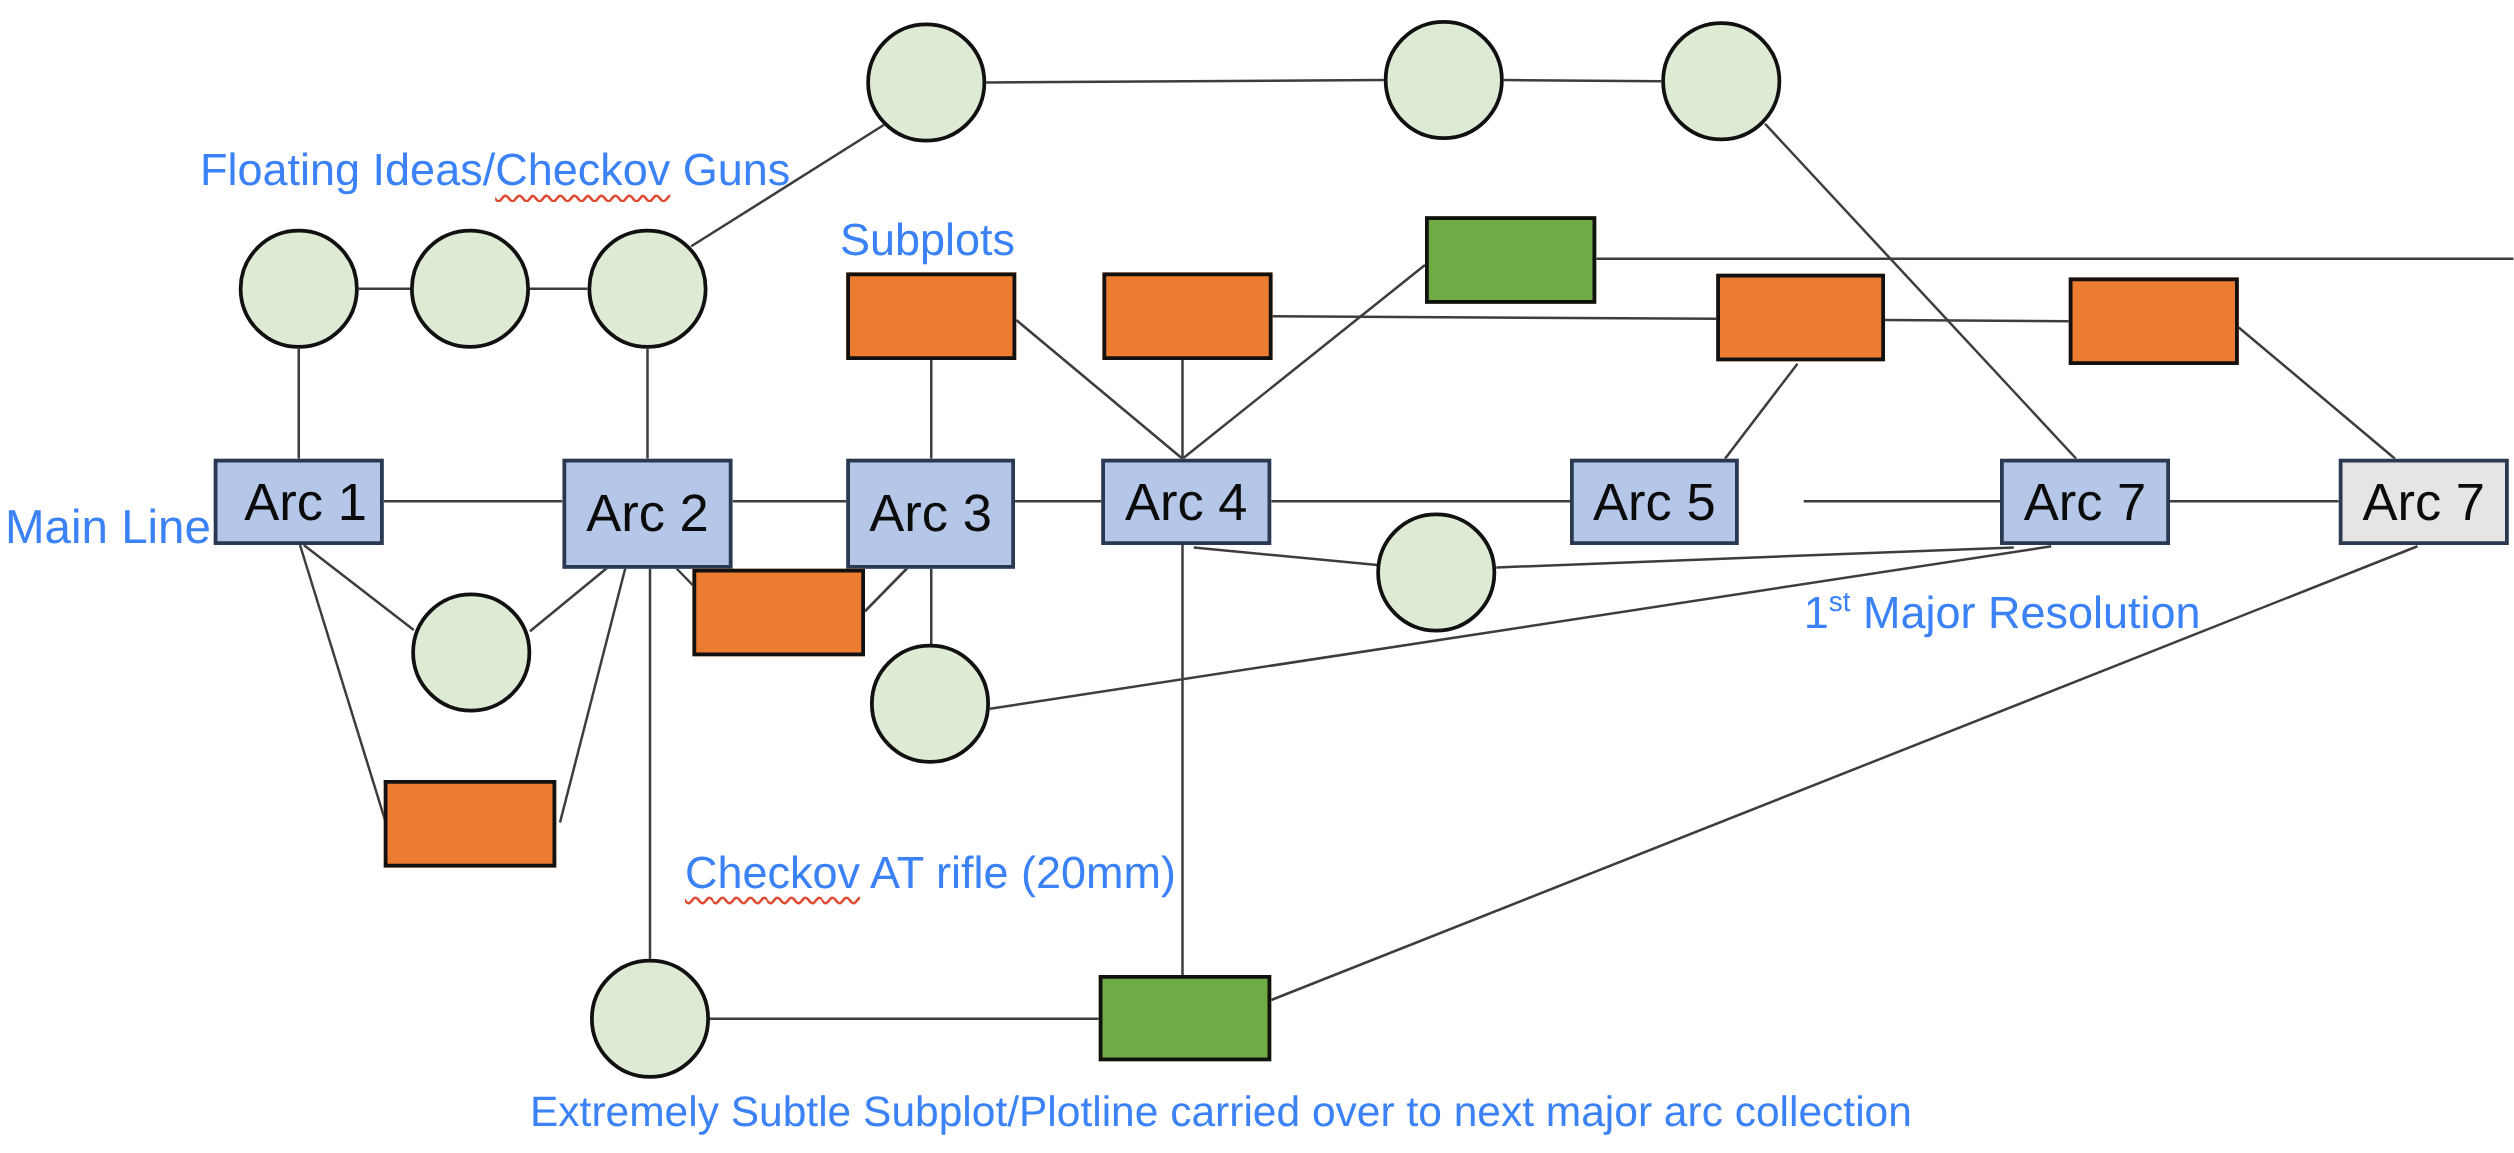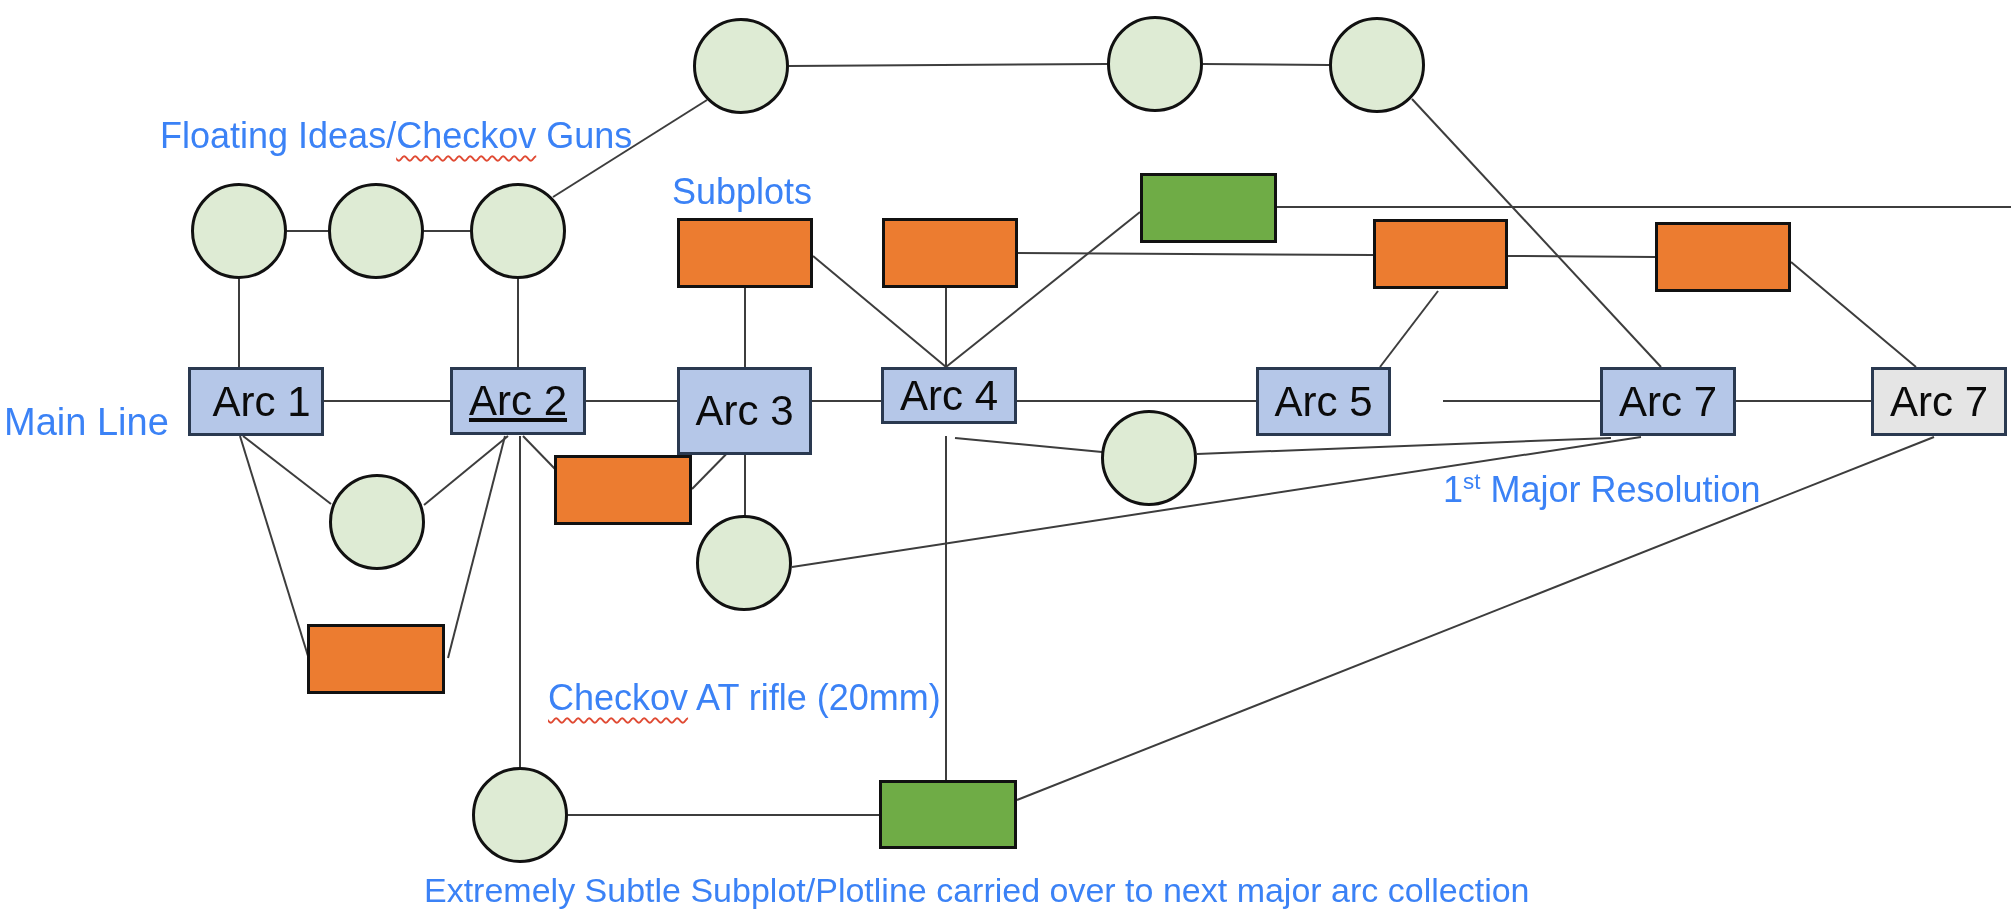--- a/index.html
+++ b/index.html
@@ -91,30 +91,30 @@
 <div class="node circle" style="left: 191px; top: 183px; height: 96px; width: 96px; background: rgb(222, 235, 212); border-color: rgb(17, 17, 17);"></div>
     <div class="node circle" style="left: 328px; top: 183px; height: 96px; width: 96px; background: rgb(222, 235, 212); border-color: rgb(17, 17, 17);"></div>
     <div class="node circle" style="left: 470px; top: 183px; height: 96px; width: 96px; background: rgb(222, 235, 212); border-color: rgb(17, 17, 17);"></div>
     <div class="node circle" style="left: 693px; top: 18px; height: 96px; width: 96px; background: rgb(222, 235, 212); border-color: rgb(17, 17, 17);"></div>
     <div class="node circle" style="left: 1107px; top: 16px; height: 96px; width: 96px; background: rgb(222, 235, 212); border-color: rgb(17, 17, 17);"></div>
     <div class="node circle" style="left: 1329px; top: 17px; height: 96px; width: 96px; background: rgb(222, 235, 212); border-color: rgb(17, 17, 17);"></div>
     <div class="node circle" style="left: 329px; top: 474px; height: 96px; width: 96px; background: rgb(222, 235, 212); border-color: rgb(17, 17, 17);"></div>
     <div class="node circle" style="left: 696px; top: 515px; height: 96px; width: 96px; background: rgb(222, 235, 212); border-color: rgb(17, 17, 17);"></div>
     <div class="node circle" style="left: 1101px; top: 410px; height: 96px; width: 96px; background: rgb(222, 235, 212); border-color: rgb(17, 17, 17);"></div>
     <div class="node circle" style="left: 472px; top: 767px; height: 96px; width: 96px; background: rgb(222, 235, 212); border-color: rgb(17, 17, 17);"></div>
-    <div class="node rect arc" style="left: 188px; top: 367px; width: 136px; height: 69px; background: rgb(181, 199, 232); border-color: rgb(42, 57, 80); padding-left: 11px;">
+    <div class="node rect arc" style="left: 171px; top: 367px; width: 136px; height: 69px; background: rgb(181, 199, 232); border-color: rgb(42, 57, 80); padding-left: 11px;">
       <span>Arc 1</span>
     </div>
-    <div class="node rect arc" style="left: 450px; top: 367px; width: 136px; height: 68px; background: rgb(181, 199, 232); border-color: rgb(42, 57, 80); text-decoration: underline;">
+    <div class="node rect arc" style="left: 450px; top: 367px; width: 136px; height: 88px; background: rgb(181, 199, 232); border-color: rgb(42, 57, 80);">
       <span>Arc 2</span>
     </div>
     <div class="node rect arc" style="left: 677px; top: 367px; width: 135px; height: 88px; background: rgb(181, 199, 232); border-color: rgb(42, 57, 80);">
       <span>Arc 3</span>
     </div>
-    <div class="node rect arc" style="left: 881px; top: 367px; width: 136px; height: 57px; background: rgb(181, 199, 232); border-color: rgb(42, 57, 80);">
+    <div class="node rect arc" style="left: 881px; top: 367px; width: 136px; height: 69px; background: rgb(181, 199, 232); border-color: rgb(42, 57, 80);">
       <span>Arc 4</span>
     </div>
     <div class="node rect arc" style="left: 1236px; top: 367px; width: 135px; height: 69px; background: rgb(181, 199, 232); border-color: rgb(42, 57, 80); margin-left: 20px;">
       <span>Arc 5</span>
     </div>
     <div class="node rect arc" style="left: 1600px; top: 367px; width: 136px; height: 69px; background: rgb(181, 199, 232); border-color: rgb(42, 57, 80);">
       <span>Arc 7</span>
     </div>
     <div class="node rect arc" style="left: 1871px; top: 367px; width: 136px; height: 69px; background: #e5e5e5; border-color: rgb(42, 57, 80);">
       <span>Arc 7</span>

